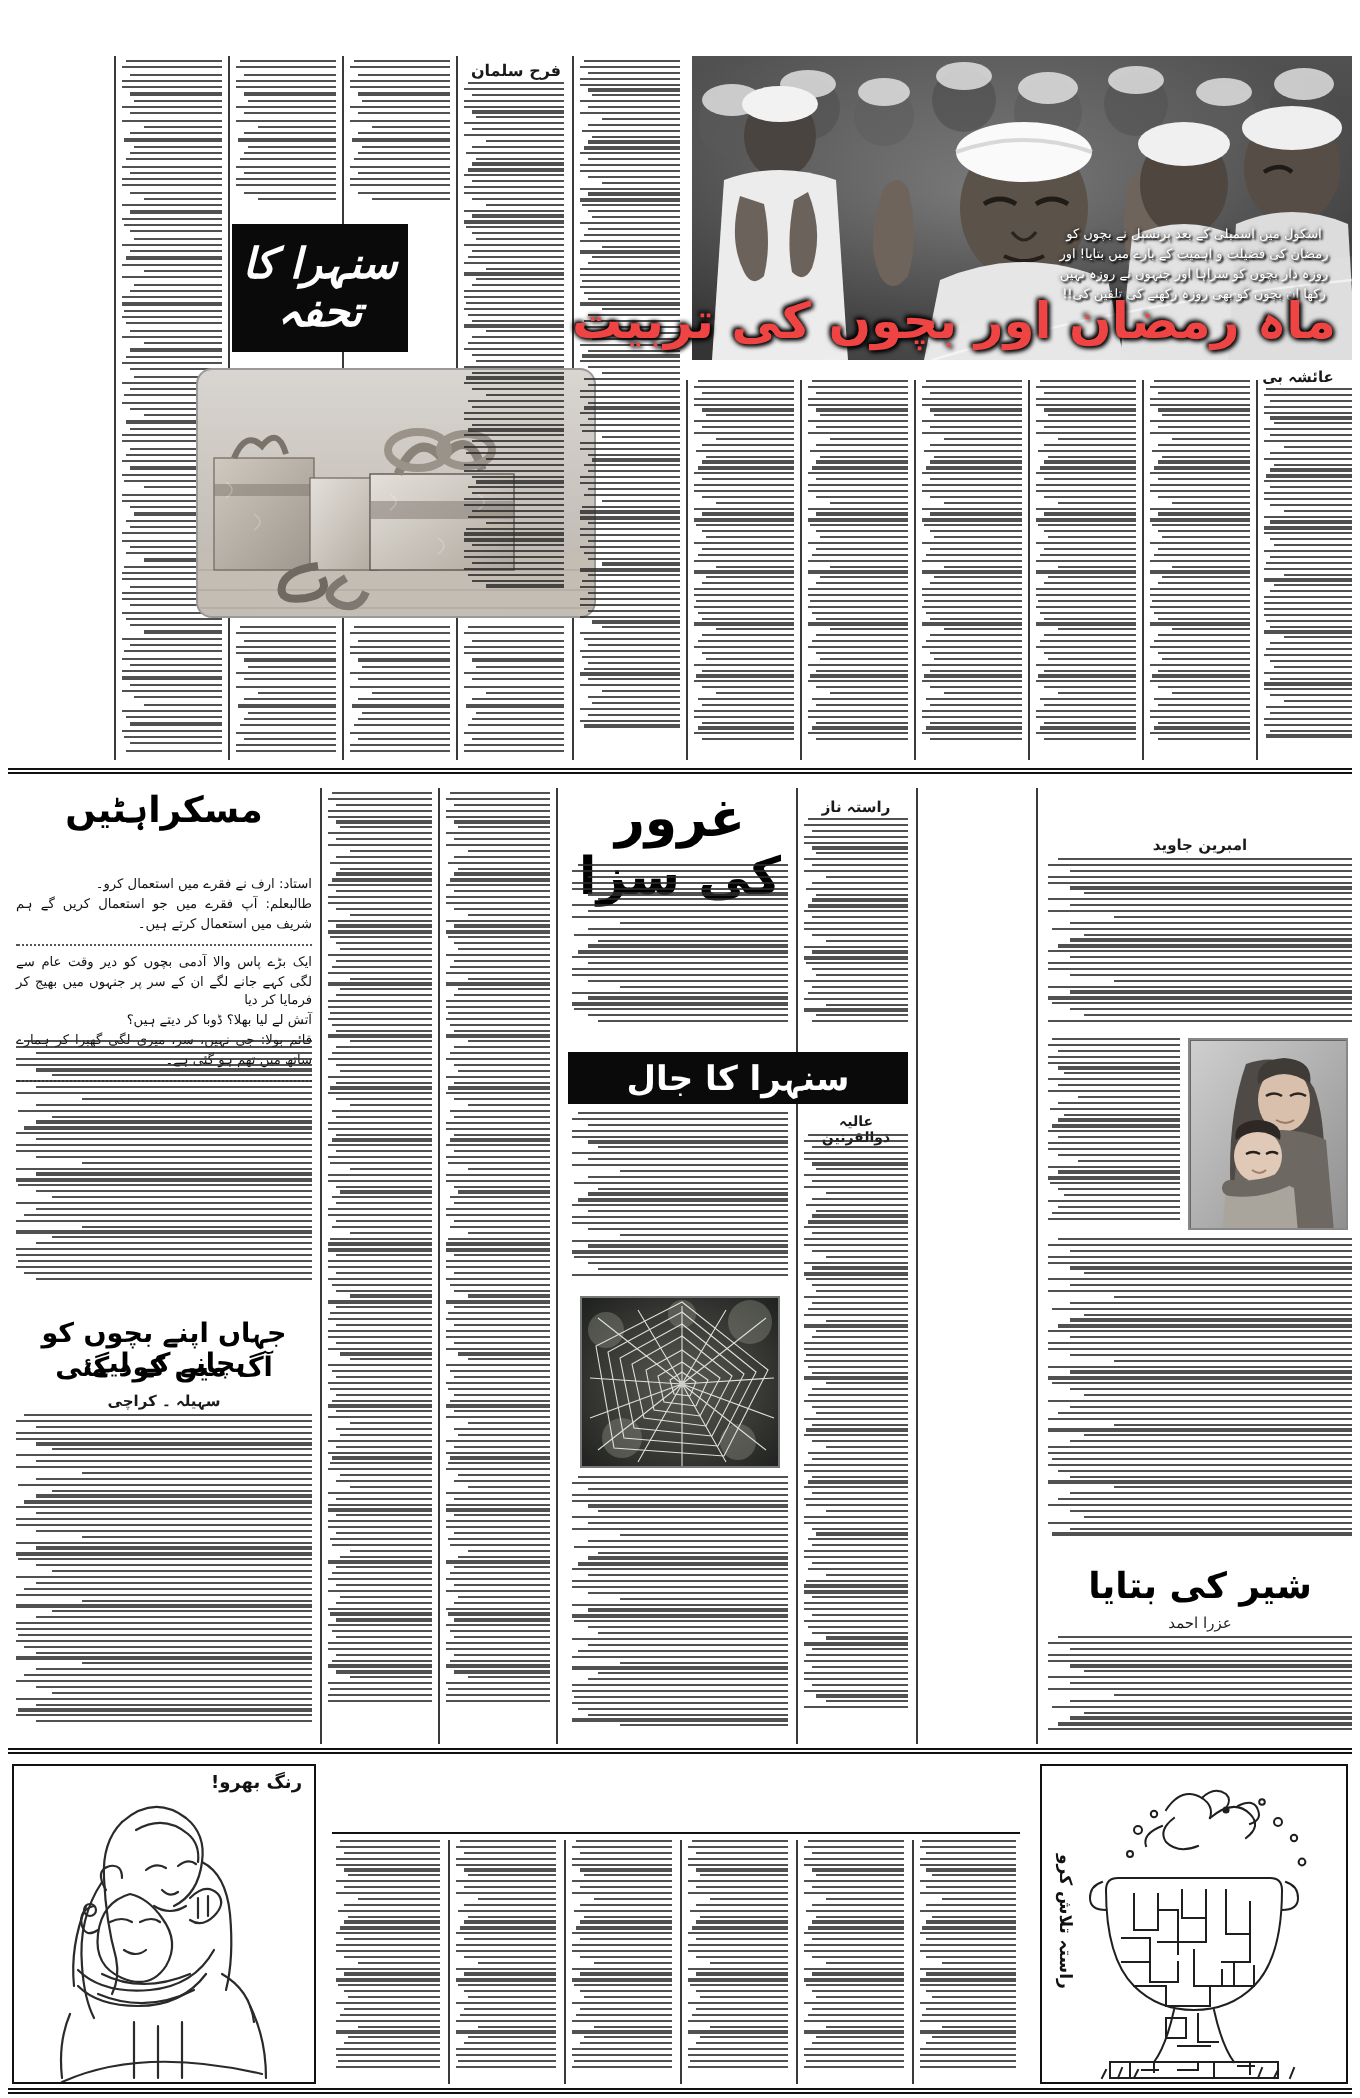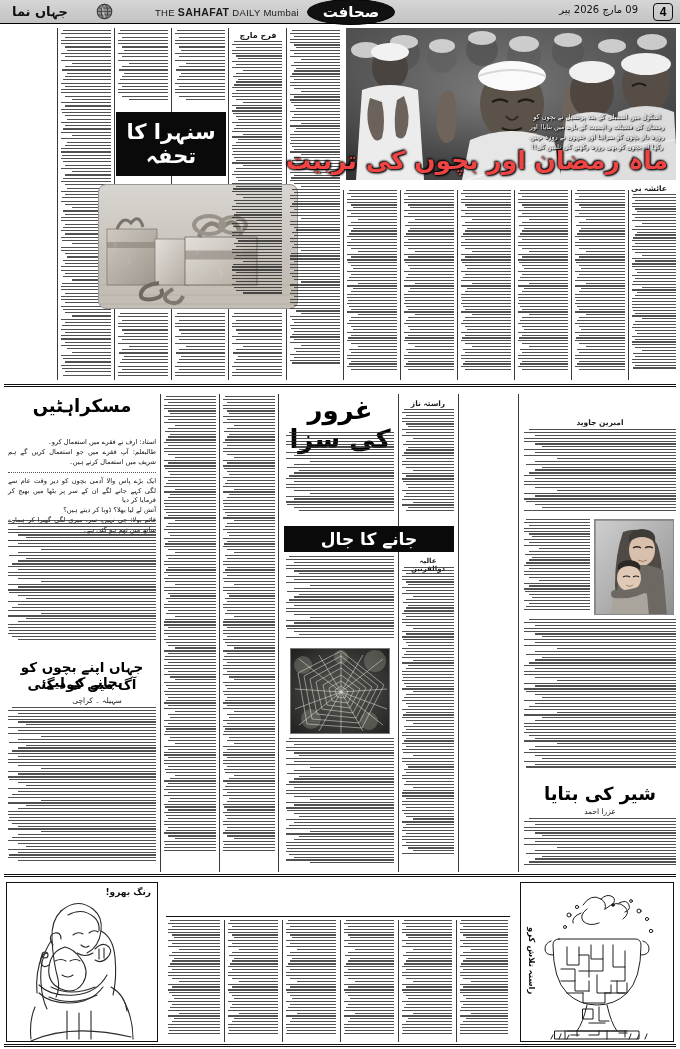--- a/index.html
+++ b/index.html
@@ -101,35 +101,20 @@
     position:absolute; direction:rtl; color:#fff; text-align:center;
     font-size:6.5px; line-height:1.55; text-shadow:0 0 2px #000, 1px 1px 1px #000;
   }
   .dotline { border-bottom:1px dotted #555; }
 </style>
 </head>
 <body>
 
 <div class="page">
 
-  <div class="masthead">
-    <div class="mh-left-urdu">جہاں نما</div>
-    <svg class="globe-icon" viewBox="0 0 20 20">
-      <circle cx="10" cy="10" r="8.6" fill="#8e8e8e" stroke="#3a3a3a" stroke-width="1.2"></circle>
-      <ellipse cx="10" cy="10" rx="3.7" ry="8.6" fill="none" stroke="#3a3a3a" stroke-width="1"></ellipse>
-      <path d="M1.6 10 H18.4 M3 6 H17 M3 14 H17" stroke="#3a3a3a" stroke-width=".9" fill="none"></path>
-      <path d="M6 3.5 Q10 6 8 10 Q6.5 13 11 17" fill="#eee" opacity=".75"></path>
-    </svg>
-    <div class="mh-title"><span>THE </span><b>SAHAFAT</b><span> DAILY Mumbai</span></div>
-    <div class="mh-logo">
-        <span>صحافت</span>
-      </div>
-    <div class="mh-date">09 مارچ 2026 پیر</div>
-    <div class="mh-pageno">4</div>
-  </div>
 
   <div class="colrule" style="left:57px;  top:28px; height:352px;"></div>
   <div class="colrule" style="left:114px; top:28px; height:352px;"></div>
   <div class="colrule" style="left:171px; top:28px; height:352px;"></div>
   <div class="colrule" style="left:228px; top:28px; height:352px;"></div>
   <div class="colrule" style="left:286px; top:28px; height:352px;"></div>
   <div class="colrule" style="left:343px; top:190px; height:190px;"></div>
   <div class="colrule" style="left:400px; top:190px; height:190px;"></div>
   <div class="colrule" style="left:457px; top:190px; height:190px;"></div>
   <div class="colrule" style="left:514px; top:190px; height:190px;"></div>
@@ -289,21 +274,21 @@
       <i></i>
       <i></i>
       <i></i>
       <i></i>
       <i></i>
       <i></i>
       <i></i>
       <i></i>
     </div>
 
-  <div class="hl-black" style="position:absolute;left:116px;top:112px;width:110px;height:64px;font-size:21px;letter-spacing:-1px;">سنہرا کا تحفہ</div>
+  <div class="hl-black" style="position:absolute;left:116px;top:112px;width:88px;height:64px;font-size:21px;letter-spacing:-1px;font-style:italic;">سنہرا کا تحفہ</div>
 
   <div class="photo" style="left:98px;top:184px;width:200px;height:125px;border-radius:8px;border:1px solid #999;">
     <svg width="200" height="125" viewBox="0 0 200 125">
       <defs>
         <linearGradient id="gbg" x1="0" y1="0" x2="0" y2="1">
           <stop offset="0" stop-color="#d9d5d0"></stop>
             <stop offset="1" stop-color="#b9b3ab"></stop>
         </linearGradient>
         <linearGradient id="box1" x1="0" y1="0" x2="1" y2="1">
           <stop offset="0" stop-color="#cfc9c0"></stop>
@@ -400,21 +385,21 @@
       <i></i>
       <i></i>
       <i></i>
       <i></i>
       <i></i>
       <i></i>
       <i></i>
       <i></i>
     </div>
 
-  <div class="byline" style="position:absolute;left:232px;top:30px;width:52px;font-size:8px;font-weight:700;">فرح مارچ</div>
+  <div class="byline" style="position:absolute;left:232px;top:30px;width:52px;font-size:8px;font-weight:700;">فرح سلمان</div>
   <div class="lines ur tight" style="position:absolute;left:232px;top:41px;width:50px;height:266px;">
       <i></i>
       <i></i>
       <i></i>
       <i></i>
       <i></i>
       <i></i>
       <i></i>
       <i></i>
       <i></i>
@@ -1085,21 +1070,21 @@
   <div class="colrule" style="left:278px; top:394px; height:478px;"></div>
   <div class="colrule" style="left:398px; top:394px; height:478px;"></div>
   <div class="colrule" style="left:458px; top:394px; height:478px;"></div>
   <div class="colrule" style="left:518px; top:394px; height:478px;"></div>
 
   <div class="hl" style="position:absolute;left:8px;top:396px;width:148px;font-size:18px;letter-spacing:-1px;">مسکراہٹیں</div>
   <div style="position:absolute;left:8px;top:438px;width:148px;">
     <div class="ur" style="font-size:6.6px;line-height:1.5;">استاد: ارف نے فقرے میں استعمال کرو۔</div>
     <div class="ur" style="font-size:6.6px;line-height:1.5;">طالبعلم: آپ فقرے میں جو استعمال کریں گے ہم شریف میں استعمال کرتے ہیں۔</div>
     <div class="dotline" style="margin:4px 0;"></div>
-    <div class="ur" style="font-size:6.6px;line-height:1.5;">ایک بڑے پاس والا آدمی بچوں کو دیر وقت عام سے لگی کہے جانے لگے ان کے سر پر بٹھا میں بھیج کر فرمایا کر دیا</div>
+    <div class="ur" style="font-size:6.6px;line-height:1.5;">ایک بڑے پاس والا آدمی بچوں کو دیر وقت عام سے لگی کہے جانے لگے ان کے سر پر جنہوں میں بھیج کر فرمایا کر دیا</div>
     <div class="ur" style="font-size:6.6px;line-height:1.5;">آتش لے لیا بھلا؟ ڈوبا کر دیتے ہیں؟</div>
     <div class="ur" style="font-size:6.6px;line-height:1.5;">قائم بولا: جی نہیں، سر، میری لگی گھبرا کر ہمارے ساتھ میں تھم ہو گئی ہے۔</div>
     <div class="dotline" style="margin:4px 0;"></div>
   </div>
   <div class="lines ur tight" style="position:absolute;left:8px;top:520px;width:148px;height:128px;">
       <i></i>
       <i></i>
       <i></i>
       <i></i>
       <i></i>
@@ -1137,21 +1122,21 @@
       <i></i>
       <i></i>
       <i></i>
       <i></i>
       <i></i>
       <i></i>
     </div>
 
   <div class="hl" style="position:absolute;left:8px;top:660px;width:148px;font-size:13.5px;letter-spacing:-.5px;">جہاں اپنے بچوں کو بچانے کے لیے،</div>
   <div class="hl" style="position:absolute;left:8px;top:677px;width:148px;font-size:13.5px;letter-spacing:-.5px;">آگ میں کود گئی</div>
-  <div class="byline" style="position:absolute;left:23px;top:695px;width:148px;font-size:7.5px;font-weight:400;">سہیلہ ۔ کراچی</div>
+  <div class="byline" style="position:absolute;left:8px;top:695px;width:148px;font-size:7.5px;font-weight:700;">سہیلہ ۔ کراچی</div>
   <div class="lines ur tight" style="position:absolute;left:8px;top:707px;width:148px;height:162px;">
       <i></i>
       <i></i>
       <i></i>
       <i></i>
       <i></i>
       <i></i>
       <i></i>
       <i></i>
       <i></i>
@@ -1586,21 +1571,21 @@
       <i></i>
       <i></i>
       <i></i>
       <i></i>
       <i></i>
       <i></i>
       <i></i>
       <i></i>
     </div>
 
-  <div class="hl-black" style="position:absolute;left:284px;top:526px;width:170px;height:26px;font-size:17px;letter-spacing:-.5px;">جانے کا جال</div>
+  <div class="hl-black" style="position:absolute;left:284px;top:526px;width:170px;height:26px;font-size:17px;letter-spacing:-.5px;">سنہرا کا جال</div>
   <div class="byline" style="position:absolute;left:402px;top:556px;width:52px;font-size:7px;font-weight:700;">عالیہ ذوالقرنین</div>
   <div class="lines ur tight" style="position:absolute;left:402px;top:567px;width:52px;height:302px;">
       <i></i>
       <i></i>
       <i></i>
       <i></i>
       <i></i>
       <i></i>
       <i></i>
       <i></i>

